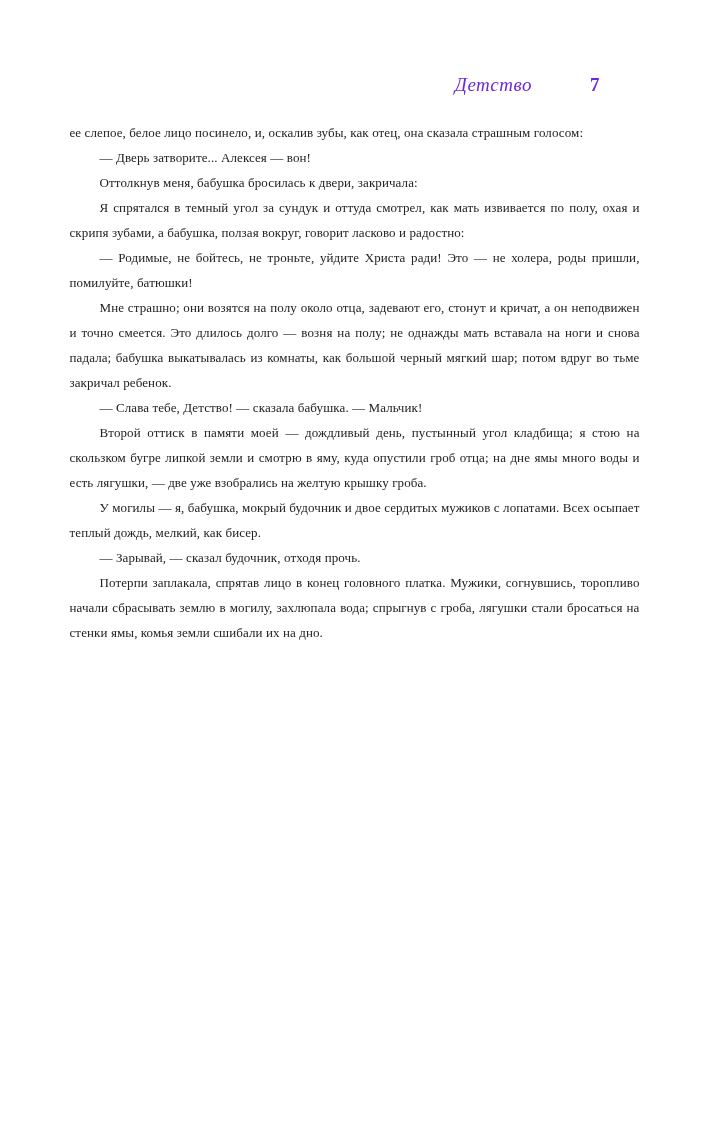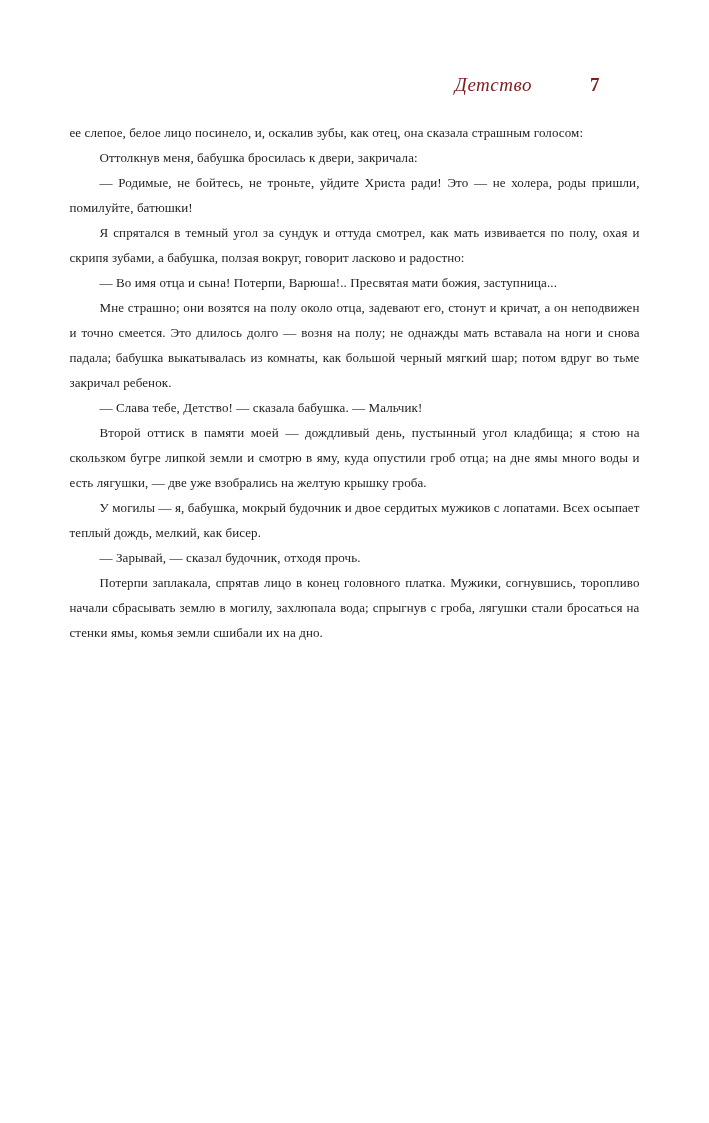--- a/index.html
+++ b/index.html
@@ -19,21 +19,21 @@
     }
 
     .running-head {
       width: 570px;
       margin: 0 auto;
       padding-top: 74px;
       display: flex;
       justify-content: flex-end;
       align-items: flex-start;
       font-size: 19px;
-      color: #7f1d1d;
+      color: #6d28d9;
     }
 
     .head-title {
       font-style: italic;
       letter-spacing: 0.5px;
     }
 
     .head-number {
       margin-left: 58px;
       margin-right: 40px;
@@ -63,24 +63,24 @@
 
 <div class="page">
 
   <div class="running-head">
     <span class="head-title">Детство</span>
     <span class="head-number">7</span>
   </div>
 
   <div class="body-text">
       <p>ее слепое, белое лицо посинело, и, оскалив зубы, как отец, она сказала страшным голосом:</p>
+      <p class="indent">— Дверь затворите... Алексея — вон!</p>
       <p class="indent">Оттолкнув меня, бабушка бросилась к двери, закричала:</p>
+      <p class="indent">Я спрятался в темный угол за сундук и оттуда смотрел, как мать извивается по полу, охая и скрипя зубами, а бабушка, ползая вокруг, говорит ласково и радостно:</p>
       <p class="indent">— Родимые, не бойтесь, не троньте, уйдите Христа ради! Это — не холера, роды пришли, помилуйте, батюшки!</p>
-      <p class="indent">Я спрятался в темный угол за сундук и оттуда смотрел, как мать извивается по полу, охая и скрипя зубами, а бабушка, ползая вокруг, говорит ласково и радостно:</p>
-      <p class="indent">— Во имя отца и сына! Потерпи, Варюша!.. Пресвятая мати божия, заступница...</p>
       <p class="indent">Мне страшно; они возятся на полу около отца, задевают его, стонут и кричат, а он неподвижен и точно смеется. Это длилось долго — возня на полу; не однажды мать вставала на ноги и снова падала; бабушка выкатывалась из комнаты, как большой черный мягкий шар; потом вдруг во тьме закричал ребенок.</p>
       <p class="indent">— Слава тебе, Детство! — сказала бабушка. — Мальчик!</p>
       <p class="indent">Второй оттиск в памяти моей — дождливый день, пустынный угол кладбища; я стою на скользком бугре липкой земли и смотрю в яму, куда опустили гроб отца; на дне ямы много воды и есть лягушки, — две уже взобрались на желтую крышку гроба.</p>
       <p class="indent">У могилы — я, бабушка, мокрый будочник и двое сердитых мужиков с лопатами. Всех осыпает теплый дождь, мелкий, как бисер.</p>
       <p class="indent">— Зарывай, — сказал будочник, отходя прочь.</p>
       <p class="indent">Потерпи заплакала, спрятав лицо в конец головного платка. Мужики, согнувшись, торопливо начали сбрасывать землю в могилу, захлюпала вода; спрыгнув с гроба, лягушки стали бросаться на стенки ямы, комья земли сшибали их на дно.</p>
     </div>
 
 </div>
 

